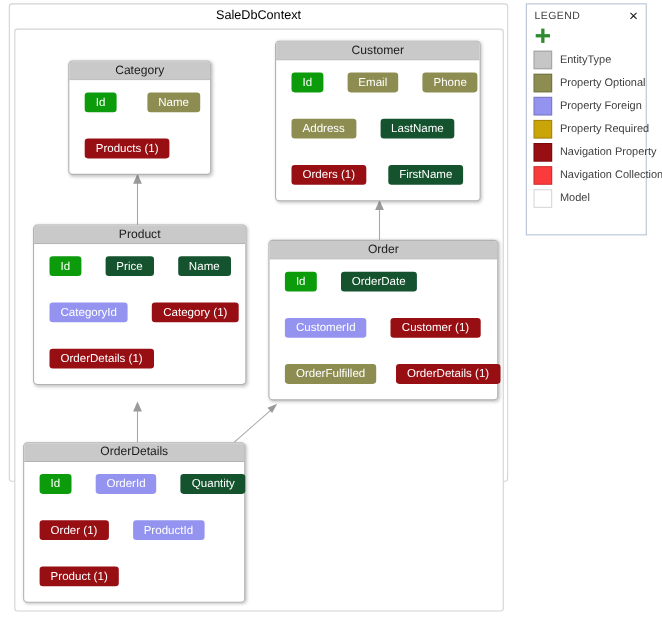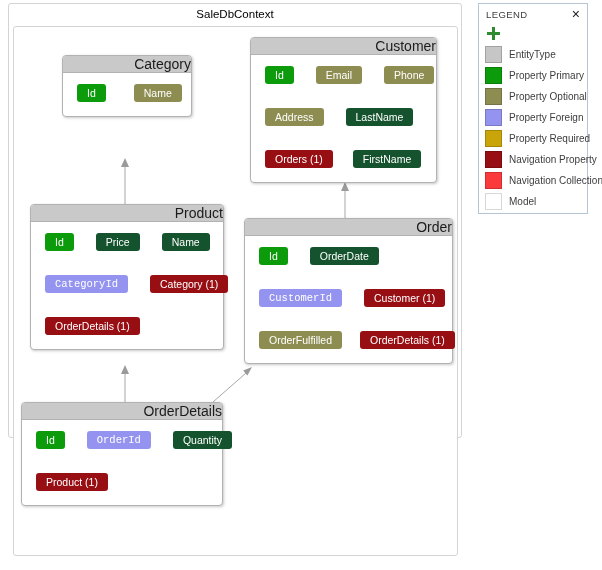--- a/index.html
+++ b/index.html
@@ -13,30 +13,30 @@
     font-size:11.5px;color:#000;}
   .model-inner{position:absolute;left:4px;top:22px;width:445px;height:530px;
     border:1px solid #d4d4d4;border-radius:3px;background:#fff;}
 
   
   .arrows{position:absolute;left:0;top:0;pointer-events:none;}
 
   
   .entity{position:absolute;background:#fff;border:1px solid #b2b2b2;border-radius:4px;
     box-shadow:1px 1px 3px rgba(0,0,0,.22);}
-  .ehead{height:17px;line-height:17px;text-align:right;font-size:14px;color:#1b1b1b;
+  .ehead{height:17px;line-height:17px;text-align:center;font-size:11px;color:#1b1b1b;
     background:#c9c9c9;border-bottom:1px solid #b2b2b2;border-radius:3px 3px 0 0;}
   .ebody{padding:11px 14px 14px 14px;}
   .erow{display:flex;gap:22px;margin-bottom:24px;align-items:center;}
   .erow:last-child{margin-bottom:0;}
   .badge{display:inline-block;padding:3px 10px;border-radius:3px;color:#fff;
     font-size:10.5px;line-height:12px;white-space:nowrap;}
   .b-primary{background:#0b9b0b;}
   .b-optional{background:#8d8d52;}
-  .b-foreign{background:#9494f0;font-family:Liberation Mono, monospace;}
+  .b-foreign{background:#9494f0;}
   .b-required{background:#14532d;}
   .b-nav{background:#970e13;}
 
   
   .legend{position:absolute;left:478px;top:3px;width:110px;height:211px;
     background:#fff;border:1px solid #b7c4d4;padding:4px 6px;}
   .legend-head{display:flex;justify-content:space-between;align-items:center;padding:1px 1px 0 1px;}
   .legend-title{font-size:9.5px;letter-spacing:.4px;color:#3d3d3d;}
   .legend-close{font-size:14px;line-height:11px;color:#1a1a1a;cursor:default;}
   .legend-plusrow{margin:6px 0 7px 2px;height:13px;}
@@ -81,20 +81,23 @@
     </g>
   </svg>
 
   <div class="entity" style="left:62px;top:55px;width:130px;">
     <div class="ehead">Category</div>
     <div class="ebody">
       <div class="erow" style="gap:28px;">
         <span class="badge b-primary">Id</span>
         <span class="badge b-optional">Name</span>
       </div>
+      <div class="erow">
+        <span class="badge b-nav">Products (1)</span>
+      </div>
     </div>
   </div>
 
   <div class="entity" style="left:250px;top:37px;width:187px;">
     <div class="ehead">Customer</div>
     <div class="ebody">
       <div class="erow">
         <span class="badge b-primary">Id</span>
         <span class="badge b-optional">Email</span>
         <span class="badge b-optional">Phone</span>
@@ -146,20 +149,24 @@
     </div>
   </div>
 
   <div class="entity" style="left:21px;top:402px;width:202px;">
     <div class="ehead">OrderDetails</div>
     <div class="ebody">
       <div class="erow">
         <span class="badge b-primary">Id</span>
         <span class="badge b-foreign">OrderId</span>
         <span class="badge b-required">Quantity</span>
+      </div>
+      <div class="erow">
+        <span class="badge b-nav">Order (1)</span>
+        <span class="badge b-foreign">ProductId</span>
       </div>
       <div class="erow">
         <span class="badge b-nav">Product (1)</span>
       </div>
     </div>
   </div>
 
   <div class="legend">
     <div class="legend-head">
       <span class="legend-title">LEGEND</span>
@@ -167,24 +174,20 @@
     </div>
     <div class="legend-plusrow">
       <span class="plus"></span>
     </div>
     <div class="legend-items">
       <div class="litem">
         <span class="swatch sw-entitytype"></span>
         <span class="llabel">EntityType</span>
       </div>
       <div class="litem">
-        <span class="swatch sw-primary"></span>
-        <span class="llabel">Property Primary</span>
-      </div>
-      <div class="litem">
         <span class="swatch sw-optional"></span>
         <span class="llabel">Property Optional</span>
       </div>
       <div class="litem">
         <span class="swatch sw-foreign"></span>
         <span class="llabel">Property Foreign</span>
       </div>
       <div class="litem">
         <span class="swatch sw-required"></span>
         <span class="llabel">Property Required</span>

